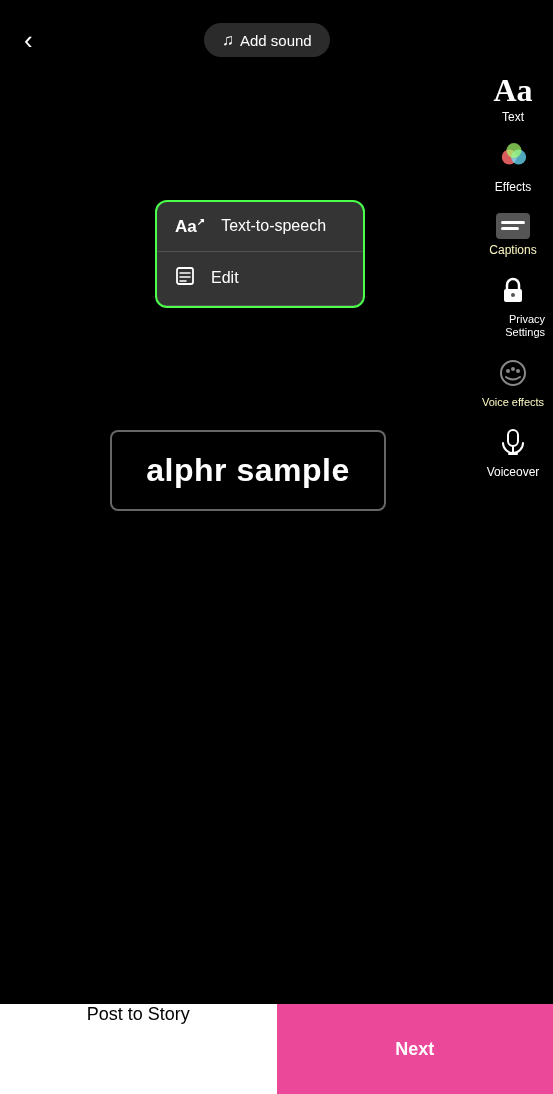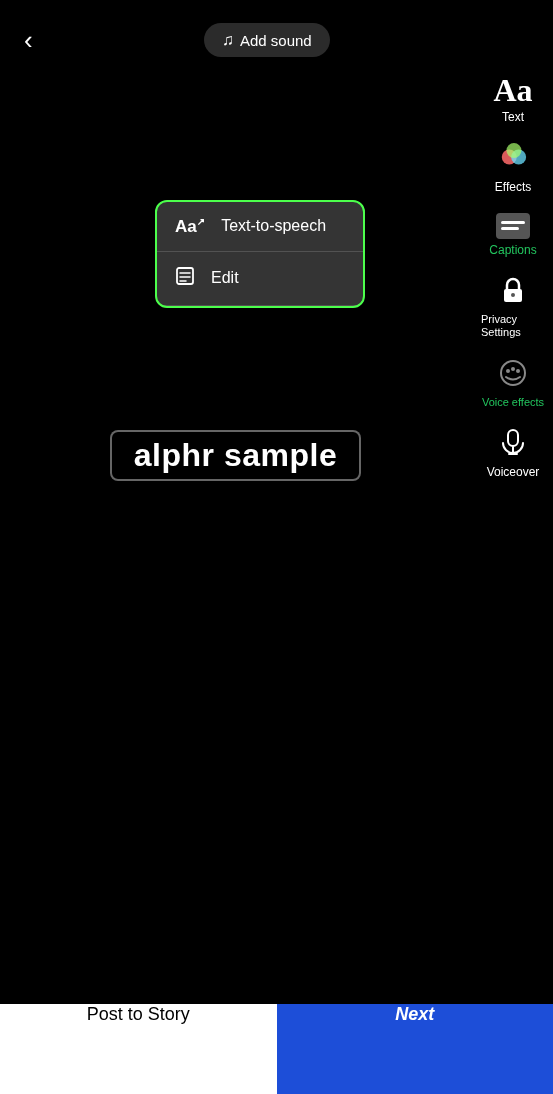--- a/index.html
+++ b/index.html
@@ -86,26 +86,26 @@
 
     .sidebar-icon.text-icon {
       font-size: 32px;
       font-weight: 700;
       font-family: Georgia, serif;
     }
 
     .sidebar-label {
       color: #fff;
       font-size: 12px;
-      text-align: left;
+      text-align: right;
       line-height: 1.2;
     }
 
     .sidebar-label.dimmed {
-      color: #22c55e;
+      color: #fef9c3;
     }
 
     
     .captions-icon-box {
       width: 34px;
       height: 26px;
       background: #555;
       border-radius: 4px;
       display: flex;
       align-items: center;
@@ -172,25 +172,25 @@
       border-left: 10px solid transparent;
       border-right: 10px solid transparent;
       border-top: 12px solid rgba(55,55,55,0.95);
     }
 
     
     .text-box {
       position: absolute;
       top: 430px;
       left: 110px;
-      width: 251px;
+      width: 276px;
       background: rgba(0,0,0,0.75);
       border: 2px solid rgba(255,255,255,0.4);
       border-radius: 8px;
-      padding: 5px 18px;
+      padding: 20px 18px;
       z-index: 15;
     }
 
     .text-box-content {
       color: #fff;
       font-size: 32px;
       font-weight: 800;
       text-align: center;
       letter-spacing: 0.5px;
     }
@@ -213,30 +213,29 @@
       font-size: 18px;
       font-weight: 400;
       color: #000;
       cursor: pointer;
       display: flex;
       justify-content: center;
     }
 
     .next-btn {
       flex: 1;
-      background: #1d4ed8;
+      background: #ec4899;
       border: none;
       font-size: 18px;
       font-weight: 600;
       color: #fff;
       cursor: pointer;
       display: flex;
-      align-items: flex-start;
+      align-items: center;
       justify-content: center;
-      font-style: italic;
     }
 
     
     .svg-icon {
       width: 30px;
       height: 30px;
     }
   </style>
 </head>
 <body>

